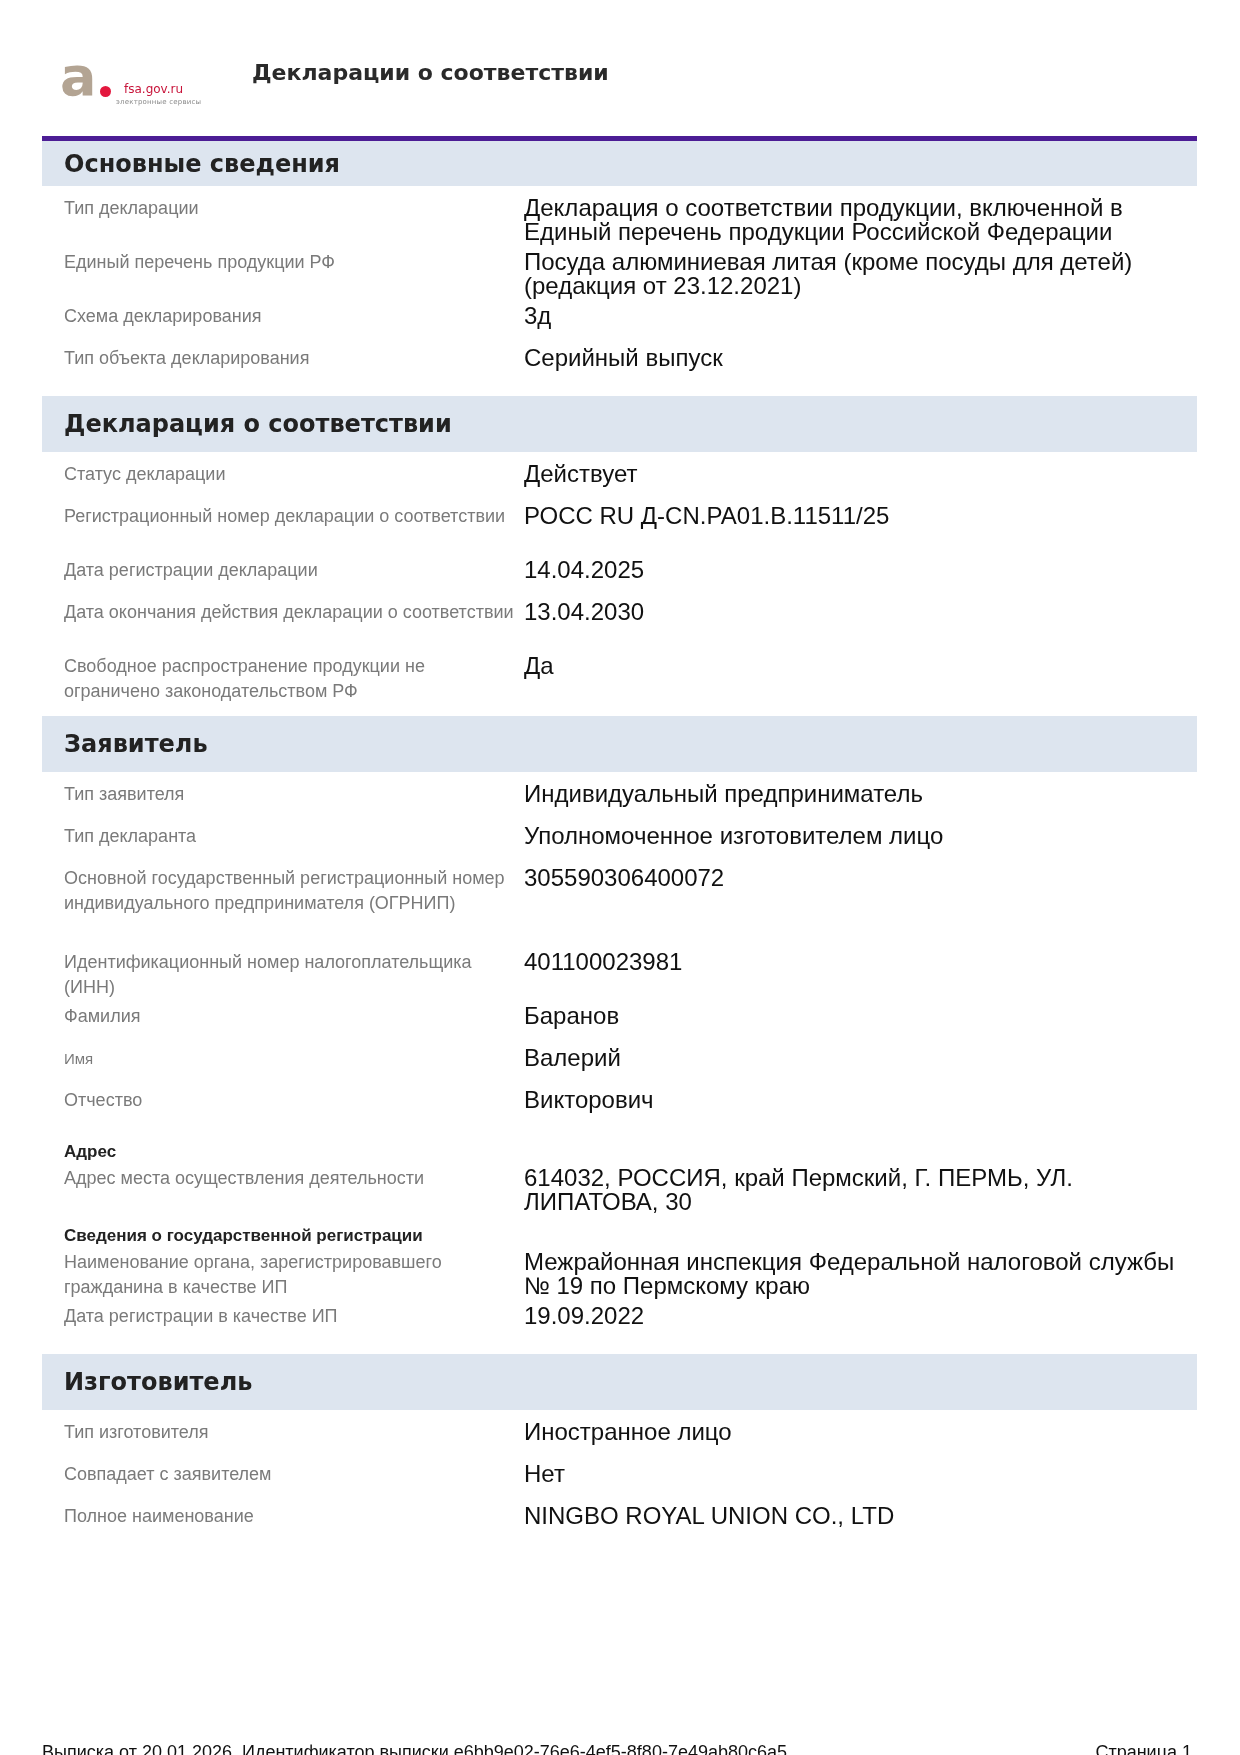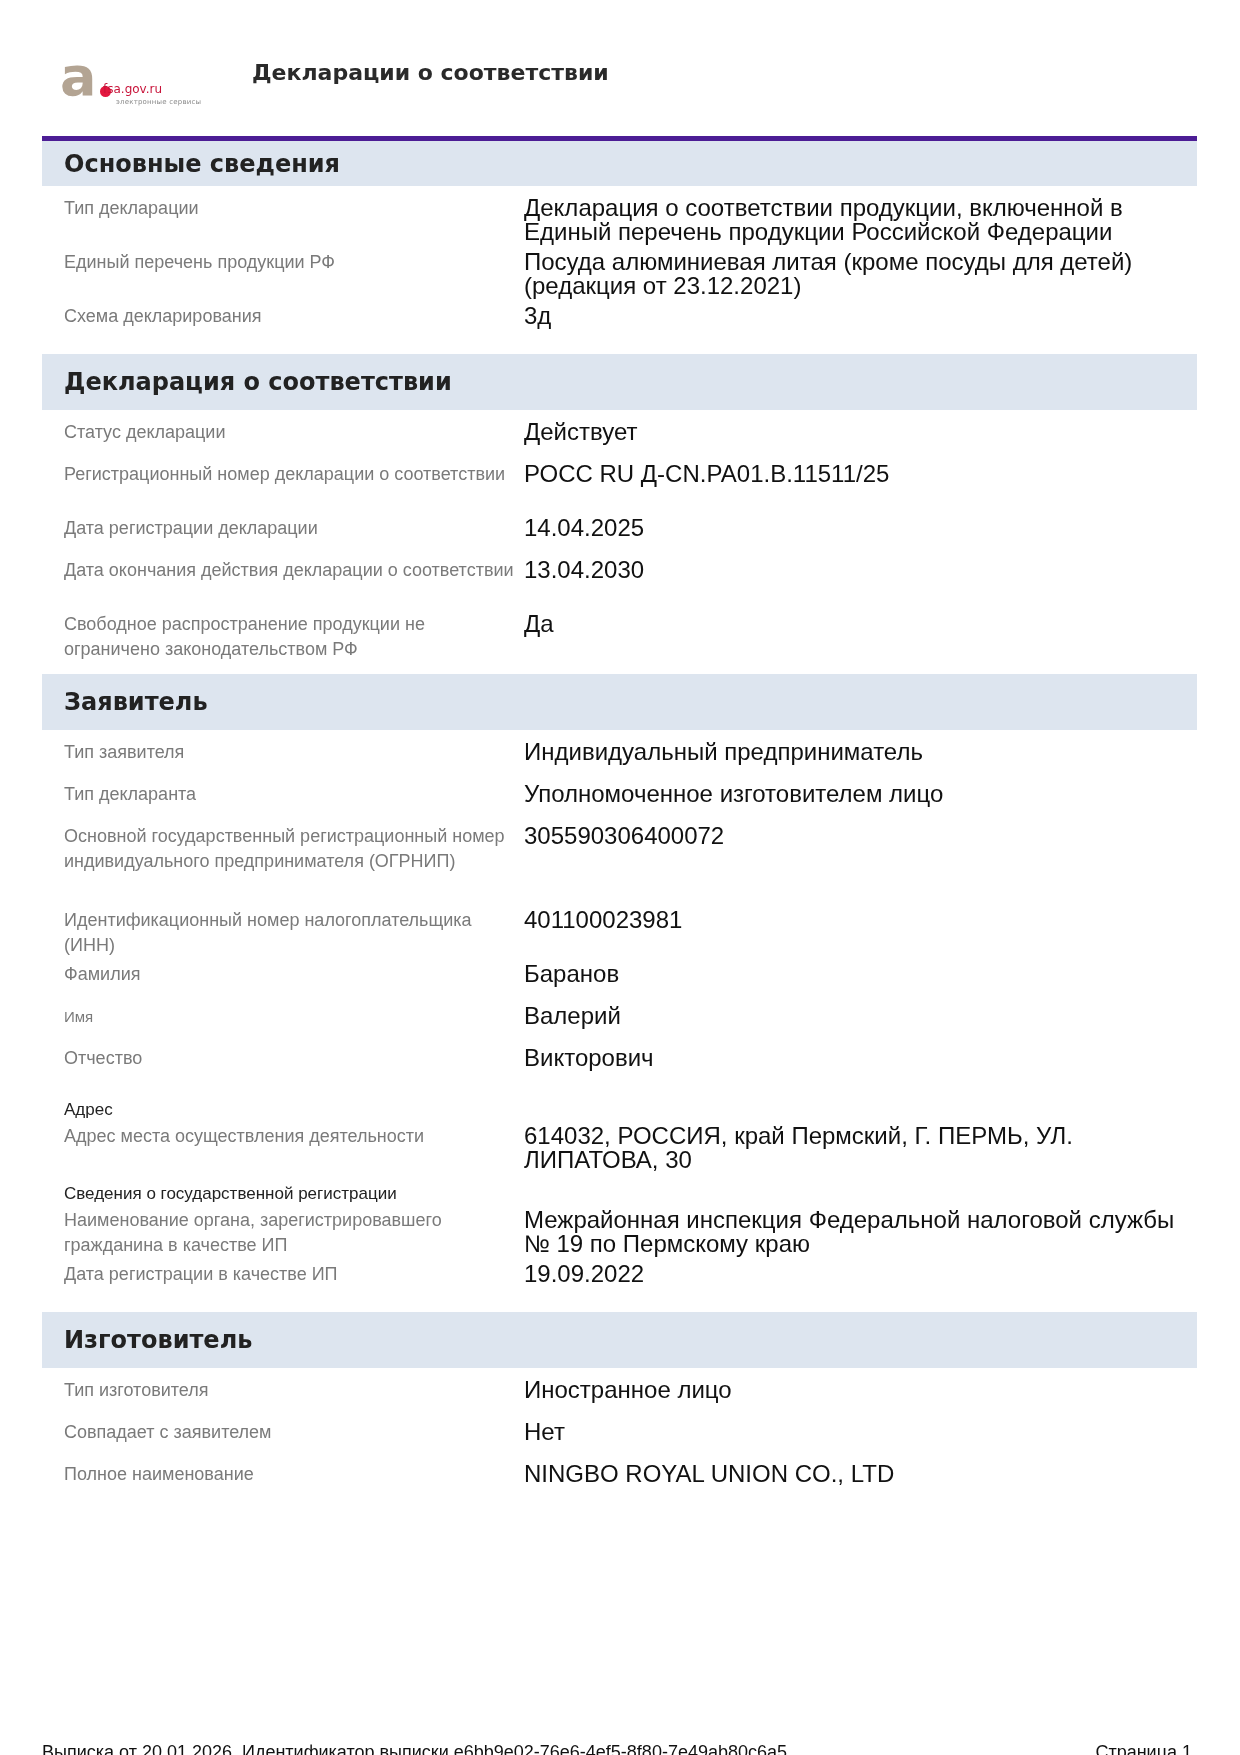--- a/index.html
+++ b/index.html
@@ -14,21 +14,21 @@
     .logo-a {
       position: absolute; left: 0; top: 0; width: 40px; height: 42px;
       font-family: "DejaVu Sans", sans-serif; font-weight: bold; font-size: 54px;
       line-height: 42px; color: #b3a493;
     }
     .logo-dot {
       position: absolute; left: 40px; top: 30px; width: 11px; height: 11px;
       border-radius: 50%; background: #e3173e;
     }
     .logo-domain {
-      position: absolute; left: 43px; top: 26px; font-size: 12px; color: #c8143a;
+      position: absolute; left: 64px; top: 26px; font-size: 12px; color: #c8143a;
       font-family: "DejaVu Sans", sans-serif;
     }
     .logo-sub {
       position: absolute; left: 56px; top: 42px; font-size: 7px; color: #8a8a8a;
       font-family: "DejaVu Sans", sans-serif; letter-spacing: 0.2px;
     }
     .doc-title {
       position: absolute; left: 210px; top: 60px; font-size: 22px; font-weight: bold;
       color: #2a2a2a; font-family: "DejaVu Sans", sans-serif;
     }
@@ -46,21 +46,21 @@
       width: 460px; flex: none; font-size: 18px; line-height: 25px; color: #7a7a7a;
       padding-right: 10px; box-sizing: border-box;
     }
     .row .value {
       flex: 1; font-size: 24px; line-height: 24px; color: #111111;
     }
     .row.tall { min-height: 54px; }
     .row.xtall { min-height: 84px; }
     .row .label.big { font-size: 15px; }
     .subhead {
-      padding: 12px 22px 4px 22px; font-size: 17px; font-weight: normal; color: #222222;
+      padding: 12px 22px 4px 22px; font-size: 17px; font-weight: bold; color: #222222;
     }
     .footer {
       position: absolute; left: 42px; top: 1742px; width: 1150px;
       display: flex; justify-content: space-between;
       font-size: 18px; color: #111111;
     }
   </style>
 </head>
 <body>
 
@@ -81,20 +81,24 @@
       <div class="label">Тип декларации</div>
       <div class="value">Декларация о соответствии продукции, включенной в Единый перечень продукции Российской Федерации</div>
     </div>
     <div class="row tall">
       <div class="label">Единый перечень продукции РФ</div>
       <div class="value">Посуда алюминиевая литая (кроме посуды для детей) (редакция от 23.12.2021)</div>
     </div>
     <div class="row">
       <div class="label">Схема декларирования</div>
       <div class="value">3д</div>
+    </div>
+    <div class="row">
+      <div class="label">Тип объекта декларирования</div>
+      <div class="value">Серийный выпуск</div>
     </div>
   </div>
 
   <div class="section-head plain">Декларация о соответствии</div>
   <div class="rows">
     <div class="row">
       <div class="label">Статус декларации</div>
       <div class="value">Действует</div>
     </div>
     <div class="row tall">

